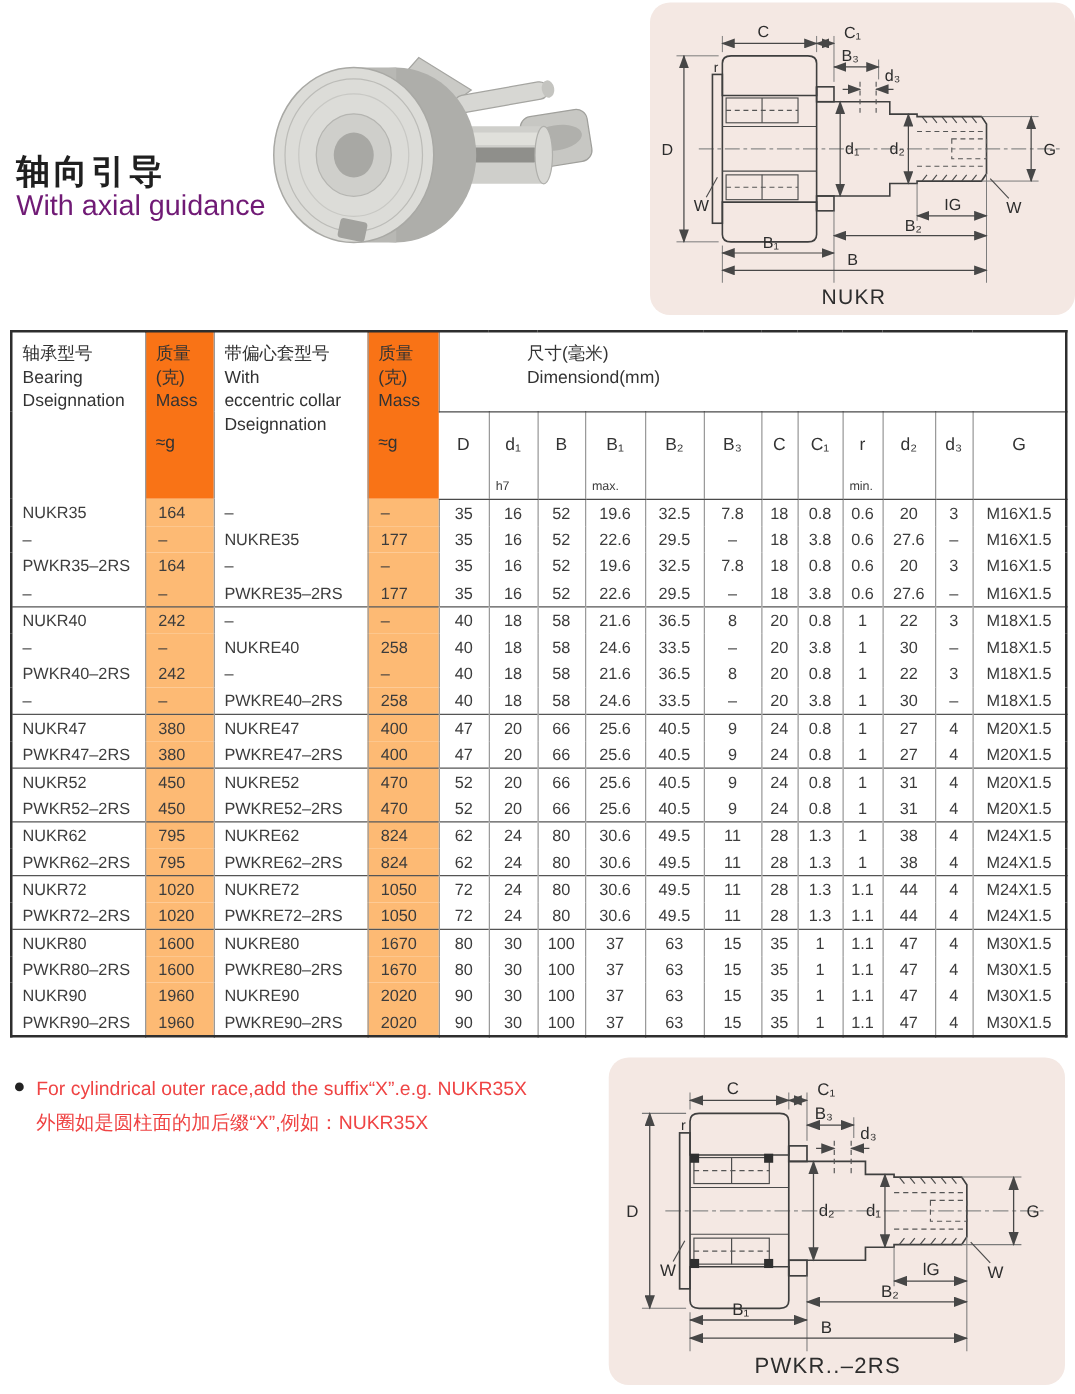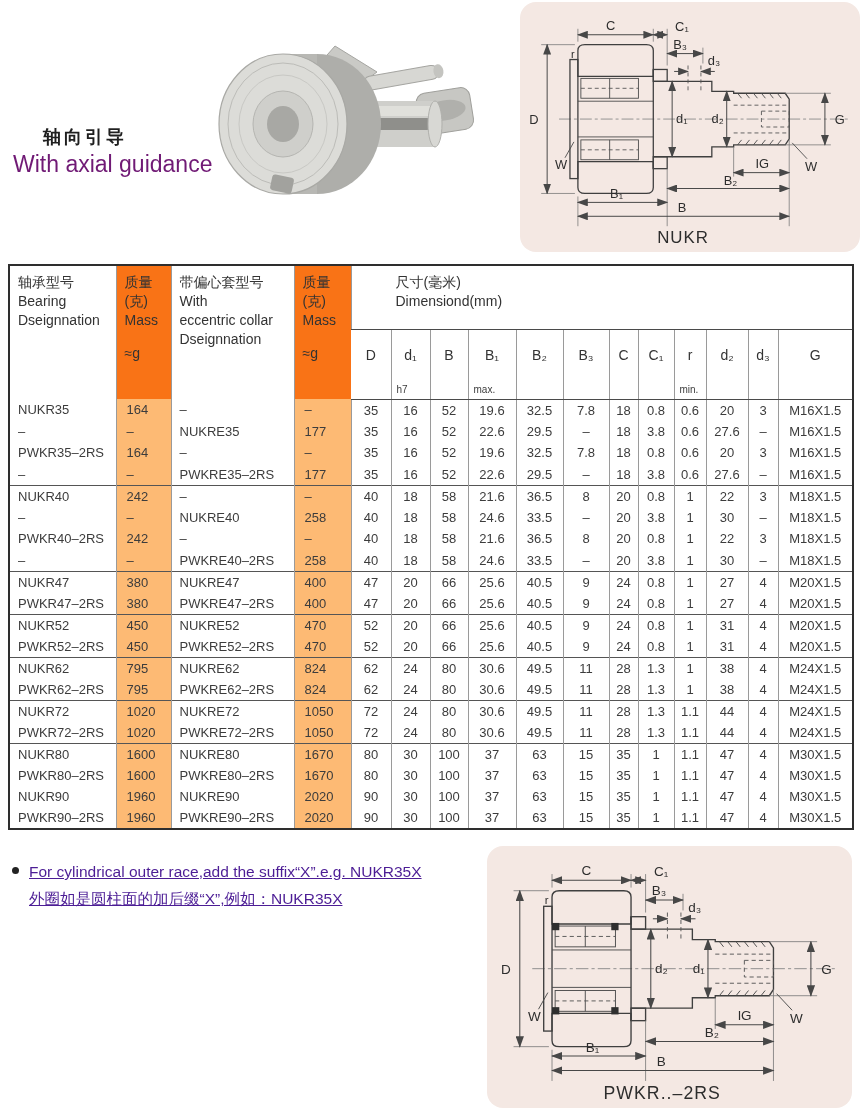--- a/index.html
+++ b/index.html
@@ -3,21 +3,21 @@
 <meta charset="utf-8">
 <style>
   html,body{margin:0;padding:0;}
   body{
     width:860px;height:1115px;position:relative;background:#ffffff;
     font-family:"Liberation Sans","DejaVu Sans",sans-serif;color:#3a3a3a;
     overflow:hidden;
   }
   
   .hero-title{position:absolute;left:13px;top:122px;}
-  .hero-title .zh{font-size:18px;font-weight:bold;color:#1f1f1f;letter-spacing:3px;line-height:30px;margin-left:30px;}
+  .hero-title .zh{font-size:27px;font-weight:bold;color:#1f1f1f;letter-spacing:3px;line-height:30px;}
   .hero-title .en{font-size:23px;color:#701a75;line-height:24px;}
   .photo{position:absolute;left:195px;top:26px;width:280px;height:190px;}
   .panel{background:#f4e8e3;border-radius:16px;position:absolute;}
   .panel-top{left:520px;top:2px;width:340px;height:250px;}
   .panel-bottom{left:487px;top:846px;width:365px;height:262px;}
   .panel svg{display:block;width:100%;height:100%;}
 
   
   .ol{stroke:#3f3f3f;stroke-width:1.3;fill:none;}
   .thin{stroke:#4a4a4a;stroke-width:0.9;fill:none;}
@@ -30,33 +30,33 @@
   svg text.small{font-size:11px;}
 
   
   .table-wrap{position:absolute;left:8px;top:264px;width:844px;}
   table{border-collapse:collapse;table-layout:fixed;width:844px;background:#fff;}
   .tbl{border:2px solid #2e2e2e;}
   th,td{border-left:1px solid #9a9a9a;font-weight:normal;box-sizing:border-box;}
   th:first-child,td:first-child{border-left:none;margin-top:17px;}
   thead th{vertical-align:top;text-align:left;padding:7px 4px 0 8px;font-size:14px;line-height:19px;color:#333;}
   .th-mass{background:#f97316;}
-  .th-dims{border-bottom:1px solid #4a4a4a;padding-left:44px;height:64px;margin-left:23px;}
+  .th-dims{border-bottom:1px solid #4a4a4a;padding-left:70px;height:64px;margin-left:23px;}
   .dim-row th{text-align:center;padding:0;border-bottom:1px solid #4a4a4a;height:70px;vertical-align:top;}
   .dlab{margin-top:16px;font-size:14px;text-align:center;}
   .dsub{font-size:10px;text-align:left;padding:15px 0 2px 5px;color:#3d3d3d;height:13px;}
   .approx{margin-top:14px;}
   tbody td{height:21.5px;font-size:13px;padding:0;color:#3c3c3c;}
   .c-des{text-align:left;padding-left:8px;}
   .c-mass{background:#fdba74;text-align:left;padding-left:10px;}
   .c-dim{text-align:center;}
   tr.group-start td{border-top:1px solid #555;}
 
   
-  .note{position:absolute;left:12px;top:858px;font-size:15.5px;line-height:27px;color:#4c1d95;text-decoration:underline;}
+  .note{position:absolute;left:12px;top:858px;font-size:15.5px;line-height:27px;color:#ef4444;}
   .note .bullet{display:inline-block;width:7px;height:7px;border-radius:50%;background:#222;margin-right:10px;vertical-align:3px;}
   .note .l2{padding-left:17px;}
 </style>
 </head>
 <body>
 
 <svg class="photo" viewBox="0 0 280 190">
 
   <polygon points="96,70 140,20 182,46 122,90" fill="#cacac6" stroke="#a5a5a1" stroke-width="1"></polygon>
   <rect x="126" y="38" width="14" height="30" rx="6" fill="#b3b3af" stroke="#8f8f8b" transform="rotate(-55 133 53)"></rect>

